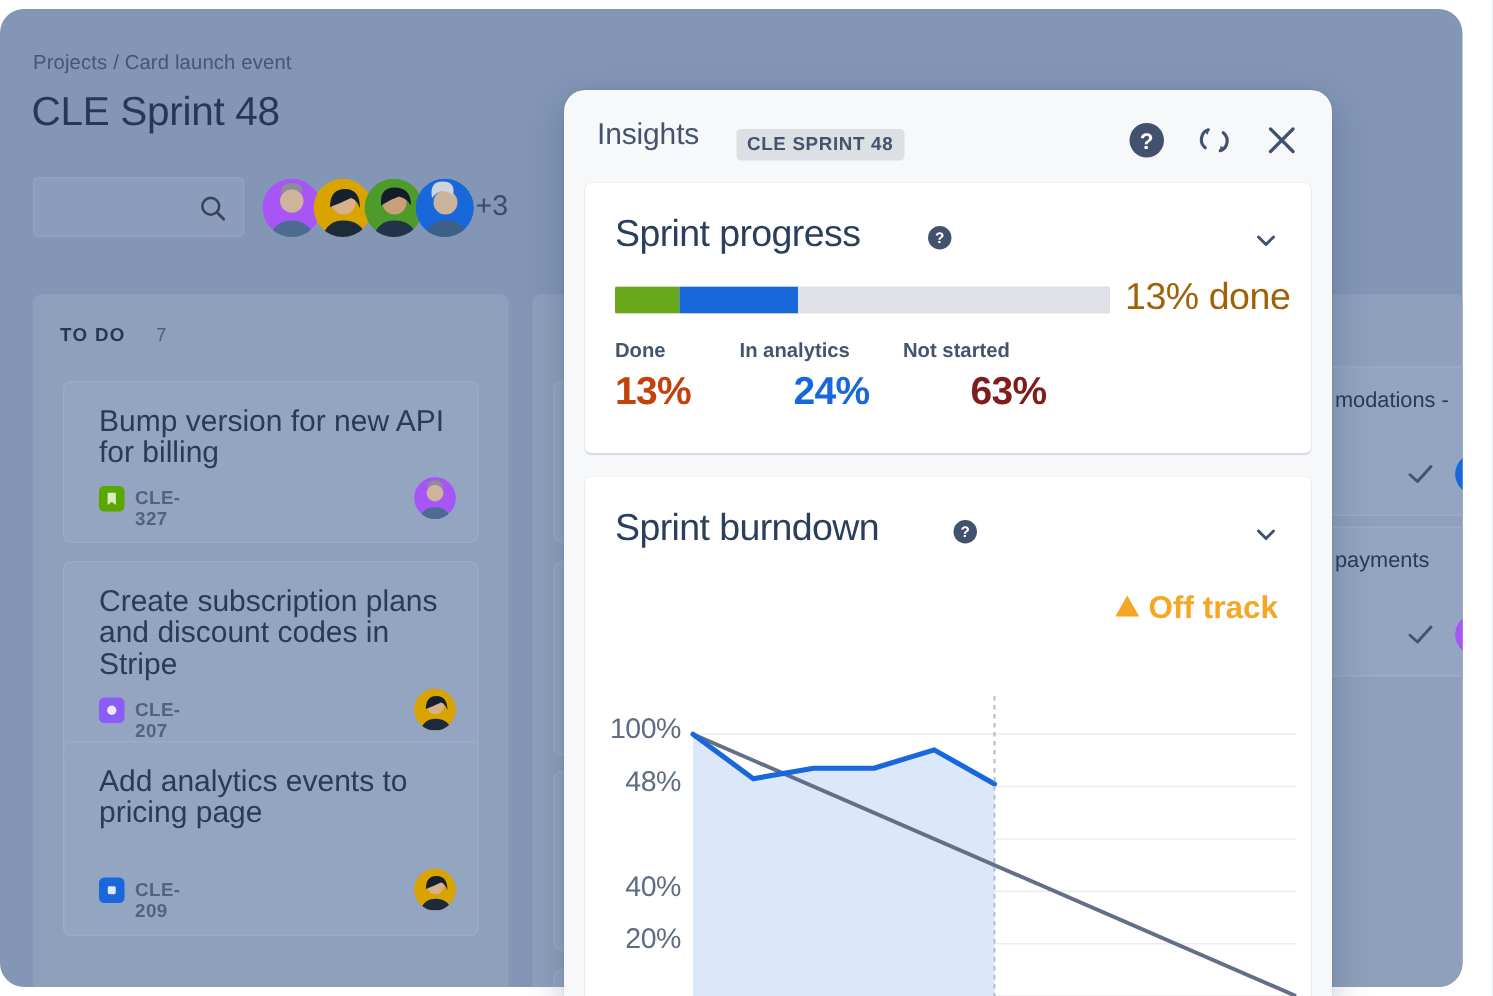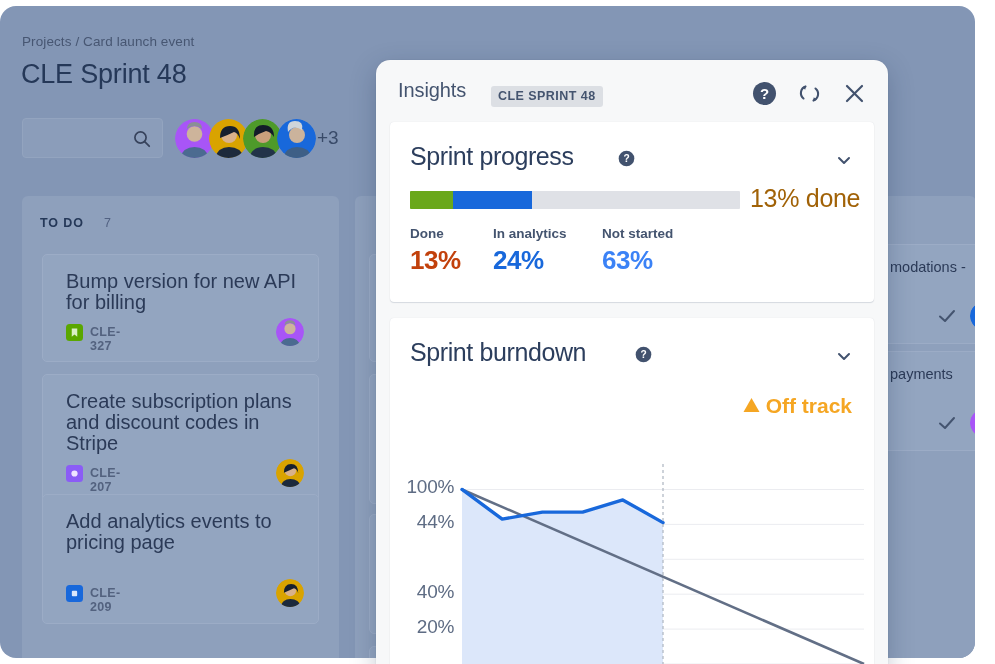--- a/index.html
+++ b/index.html
@@ -403,25 +403,25 @@
       </div>
       <div class="pdone-label">13% done</div>
 
       <div class="legend">
         <div class="lg" style="left:0;">
           <div class="lg-label">Done</div>
           <div class="lg-val" style="color:#c2410c;">13%</div>
         </div>
         <div class="lg" style="left:83px;">
           <div class="lg-label">In analytics</div>
-          <div class="lg-val" style="color:#1868db;">24%</div>
+          <div class="lg-val" style="color:#1868db;margin-left:36px;">24%</div>
         </div>
         <div class="lg" style="left:192px;">
           <div class="lg-label">Not started</div>
-          <div class="lg-val" style="color:#3b82f6;">63%</div>
+          <div class="lg-val" style="color:#7f1d1d;margin-left:45px;">63%</div>
         </div>
       </div>
     </div>
 
     <div class="insight-card" id="card-burndown">
       <div class="ic-title">Sprint burndown</div>
       <span class="ic-help" style="left:245px;">
         <svg width="17" height="17" viewBox="0 0 25 25">
           <circle cx="12.5" cy="12.5" r="11.5" fill="#42526e"></circle>
           <text x="12.5" y="18" text-anchor="middle" font-family="Liberation Sans, sans-serif" font-size="15" font-weight="bold" fill="#ffffff">?</text>
@@ -451,21 +451,21 @@
             <line x1="62" y1="136.1818181818182" x2="464" y2="136.1818181818182" stroke="#ebecf0" stroke-width="1"></line>
             <line x1="62" y1="171.09090909090907" x2="464" y2="171.09090909090907" stroke="#ebecf0" stroke-width="1"></line>
             <line x1="62" y1="206" x2="464" y2="206" stroke="#ebecf0" stroke-width="1"></line>
             <path d="M 62 206 L 62 31.45454545454546 L 102.2 61.12727272727273 L 142.4 54.14545454545455 L 182.6 54.14545454545455 L 222.8 41.92727272727274 L 263 64.61818181818182 L 263 206 Z" fill="#dce7fa"></path>
             <line x1="62" y1="31.45454545454546" x2="464" y2="206" stroke="#626f86" stroke-width="2.6"></line>
             <polyline points="62,31.45454545454546 102.2,61.12727272727273 142.4,54.14545454545455 182.6,54.14545454545455 222.8,41.92727272727274 263,64.61818181818182" fill="none" stroke="#1868db" stroke-width="3.4" stroke-linejoin="round" stroke-linecap="round"></polyline>
             <line x1="263" y1="6" x2="263" y2="206" stroke="#b3bac5" stroke-width="1.3" stroke-dasharray="3 3"></line>
           </svg>
         <div id="bd-ylabels">
             <div class="ylab" style="top: 18.4545px; right: 416px;">100%</div>
-            <div class="ylab" style="top: 53.3636px; right: 416px;">44%</div>
+            <div class="ylab" style="top: 53.3636px; right: 416px;">48%</div>
             <div class="ylab" style="top: 123.182px; right: 416px;">40%</div>
             <div class="ylab" style="top: 158.091px; right: 416px;">20%</div>
           </div>
       </div>
     </div>
 
   </div>
 </div>
 
 </body></html>

